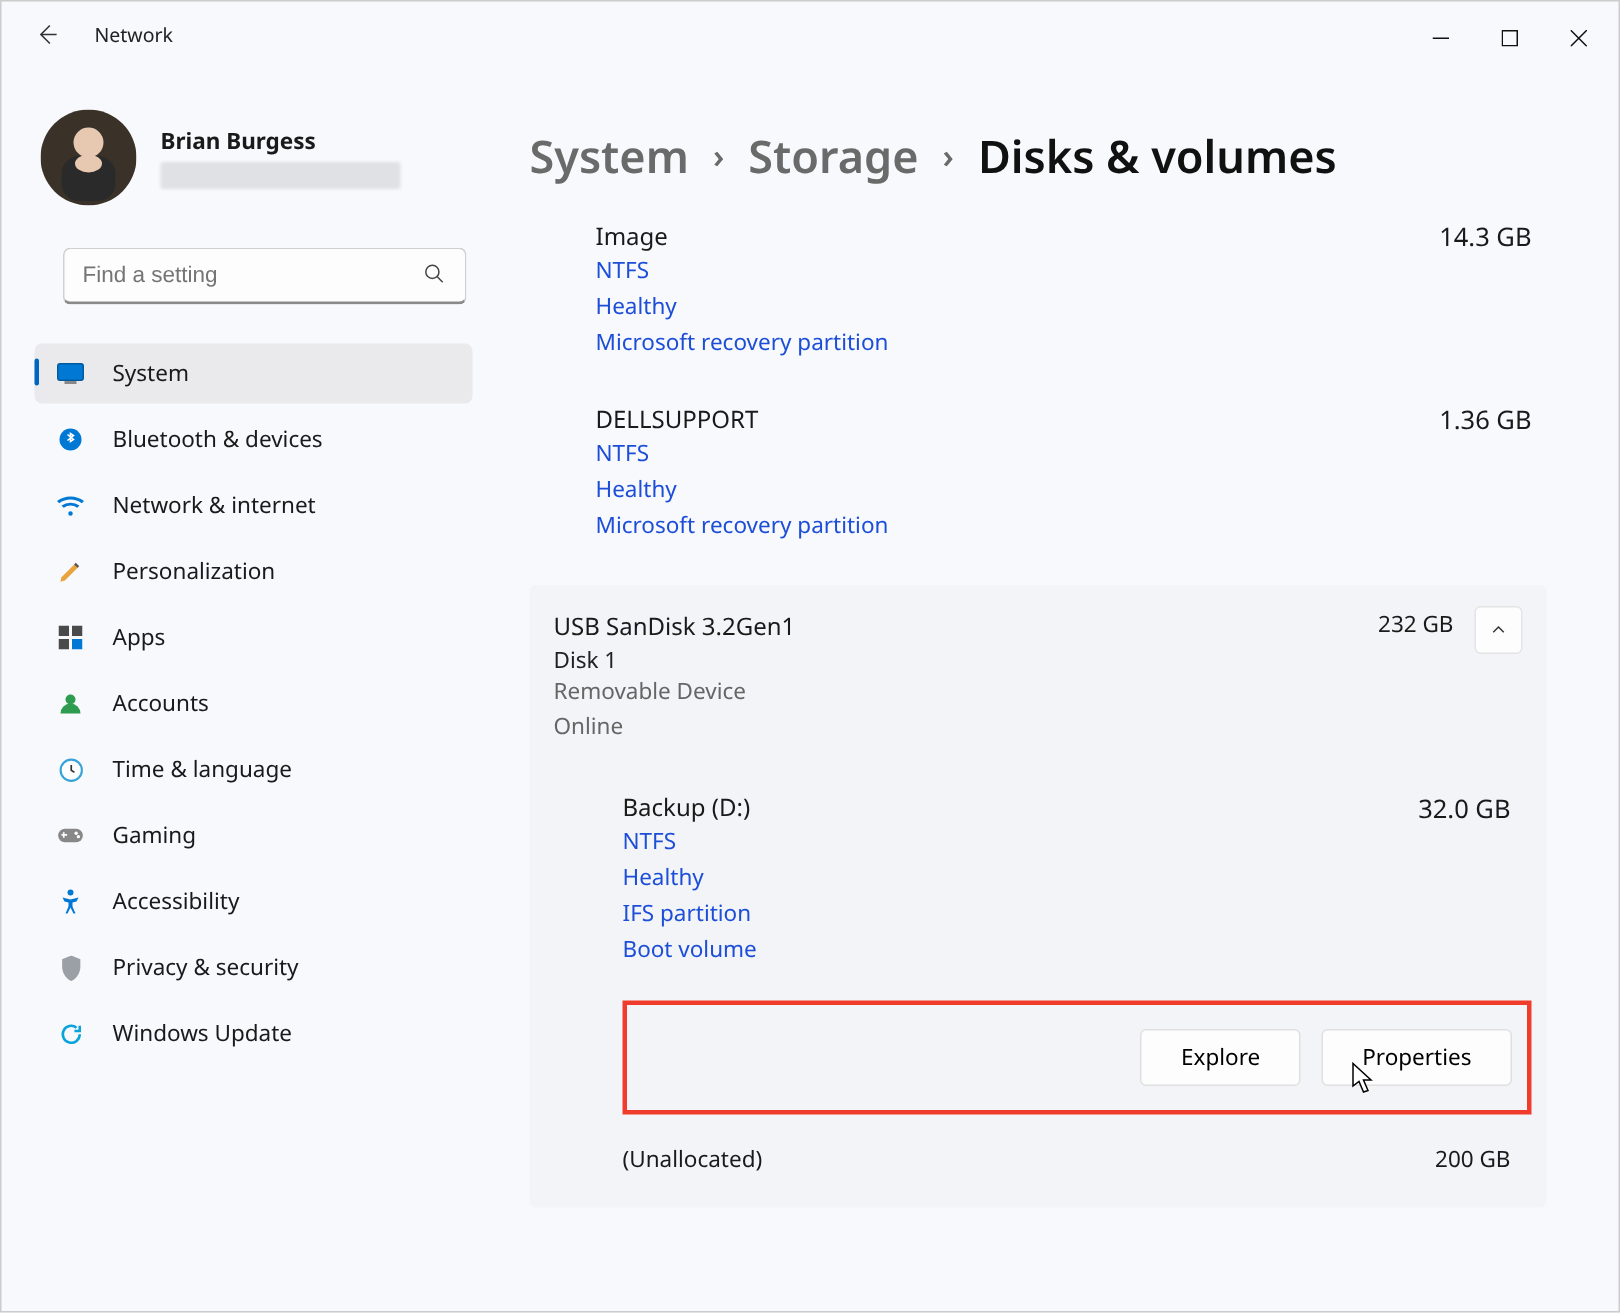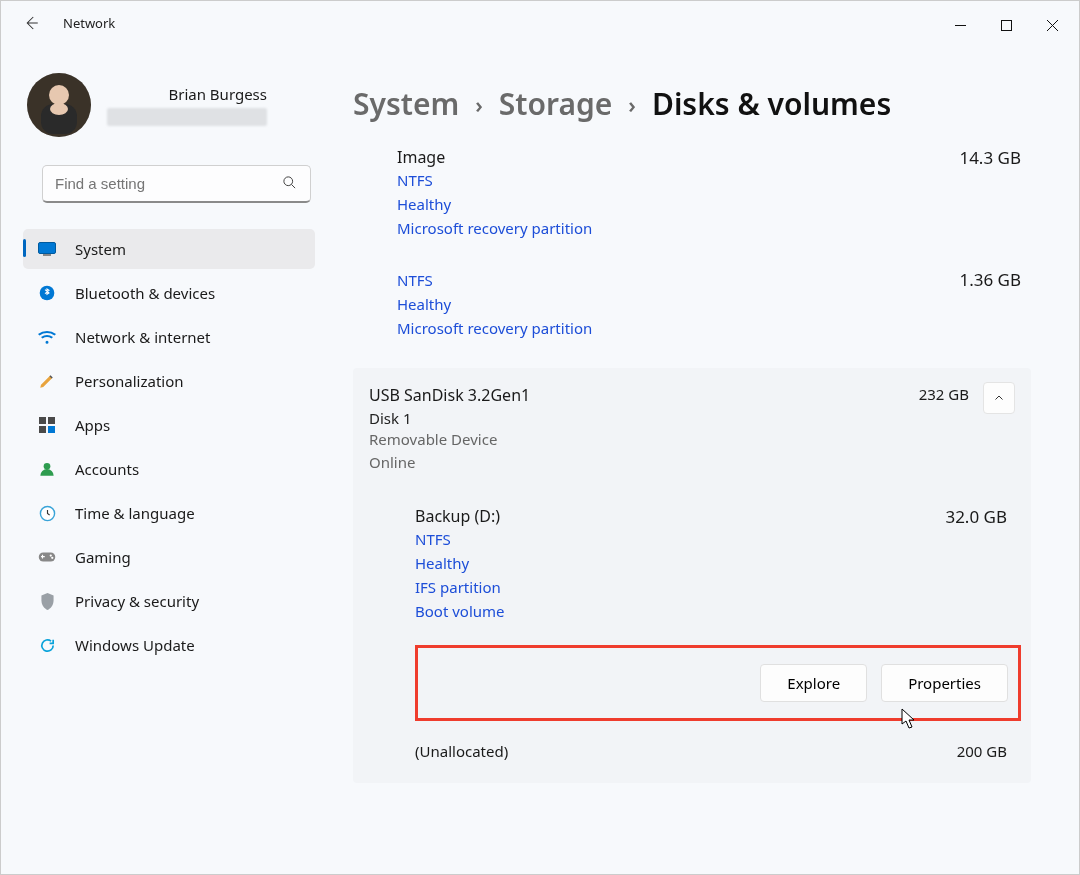--- a/index.html
+++ b/index.html
@@ -61,21 +61,21 @@
   }
   .avatar {
     width: 64px; height: 64px;
     border-radius: 50%;
     background: #ccc;
     overflow: hidden;
     position: relative;
     flex-shrink: 0;
   }
   .avatar svg { width: 100%; height: 100%; }
-  .profile-name { font-size: 15px; font-weight: 400; text-align: right; }
+  .profile-name { font-size: 15px; font-weight: 700; }
   .profile-sub {
     width: 160px; height: 18px;
     background: #dfe1e4;
     margin-top: 4px;
     border-radius: 2px;
     filter: blur(1px);
   }
   .search-wrap {
     position: relative;
     margin: 0 4px 26px 2px;
@@ -367,20 +367,29 @@
               <rect x="1" y="2" width="22" height="12" rx="6" fill="#888"></rect>
               <circle cx="17" cy="6" r="1.5" fill="#fff"></circle>
               <circle cx="19" cy="9" r="1.5" fill="#fff"></circle>
               <path d="M6 5v5M4 7.5h5" stroke="#fff" stroke-width="1.5"></path>
             </svg>
         </span>
         <span>Gaming</span>
       </li>
       <li class="nav-item">
         <span class="nav-icon">
+          <svg width="16" height="18" viewBox="0 0 24 26" fill="#0078d4">
+              <circle cx="12" cy="4" r="3"></circle>
+              <path d="M4 9l8 2 8-2-2 4-4 1v4l3 7h-2l-3-6-3 6H7l3-7v-4l-4-1z"></path>
+            </svg>
+        </span>
+        <span>Accessibility</span>
+      </li>
+      <li class="nav-item">
+        <span class="nav-icon">
           <svg width="15" height="17" viewBox="0 0 24 28" fill="#9aa0a6">
               <path d="M12 0l10 4v8c0 8-5 14-10 16C7 26 2 20 2 12V4z"></path>
             </svg>
         </span>
         <span>Privacy &amp; security</span>
       </li>
       <li class="nav-item">
         <span class="nav-icon">
           <svg width="17" height="17" viewBox="0 0 24 24" fill="none" stroke="#0aa3da" stroke-width="2.4">
               <path d="M20 12a8 8 0 11-3-6.2M20 4v5h-5"></path>
@@ -402,20 +411,21 @@
 
     <div class="vol-block">
       <div class="vol-title">Image</div>
       <div class="vol-size">14.3 GB</div>
       <div class="vol-sub">NTFS</div>
       <div class="vol-sub">Healthy</div>
       <div class="vol-sub">Microsoft recovery partition</div>
     </div>
 
     <div class="vol-block">
+      <div class="vol-title">DELLSUPPORT</div>
       <div class="vol-size">1.36 GB</div>
       <div class="vol-sub">NTFS</div>
       <div class="vol-sub">Healthy</div>
       <div class="vol-sub">Microsoft recovery partition</div>
     </div>
 
     <div class="disk-card">
       <div class="disk-head">
         <div class="disk-name">USB SanDisk 3.2Gen1</div>
         <div class="disk-size">232 GB</div>

